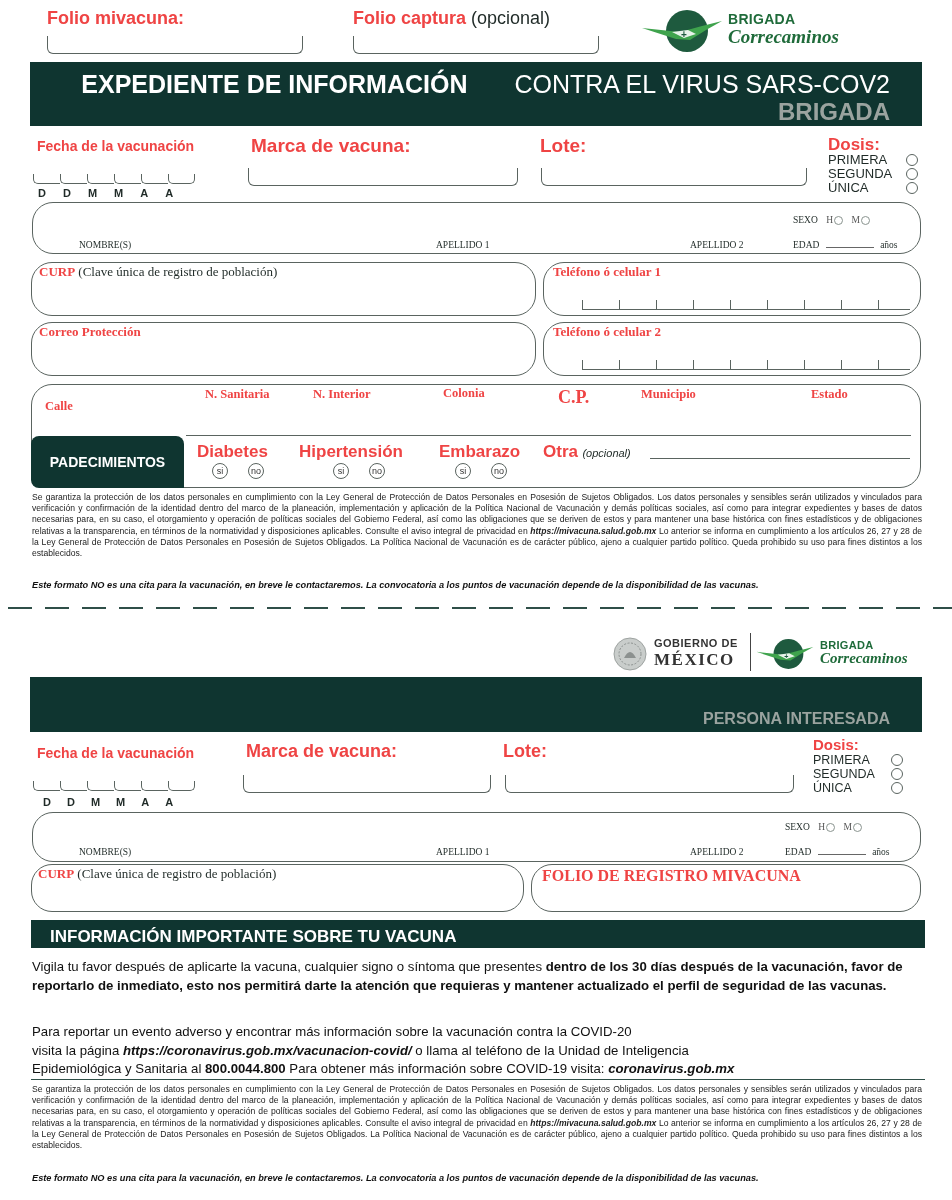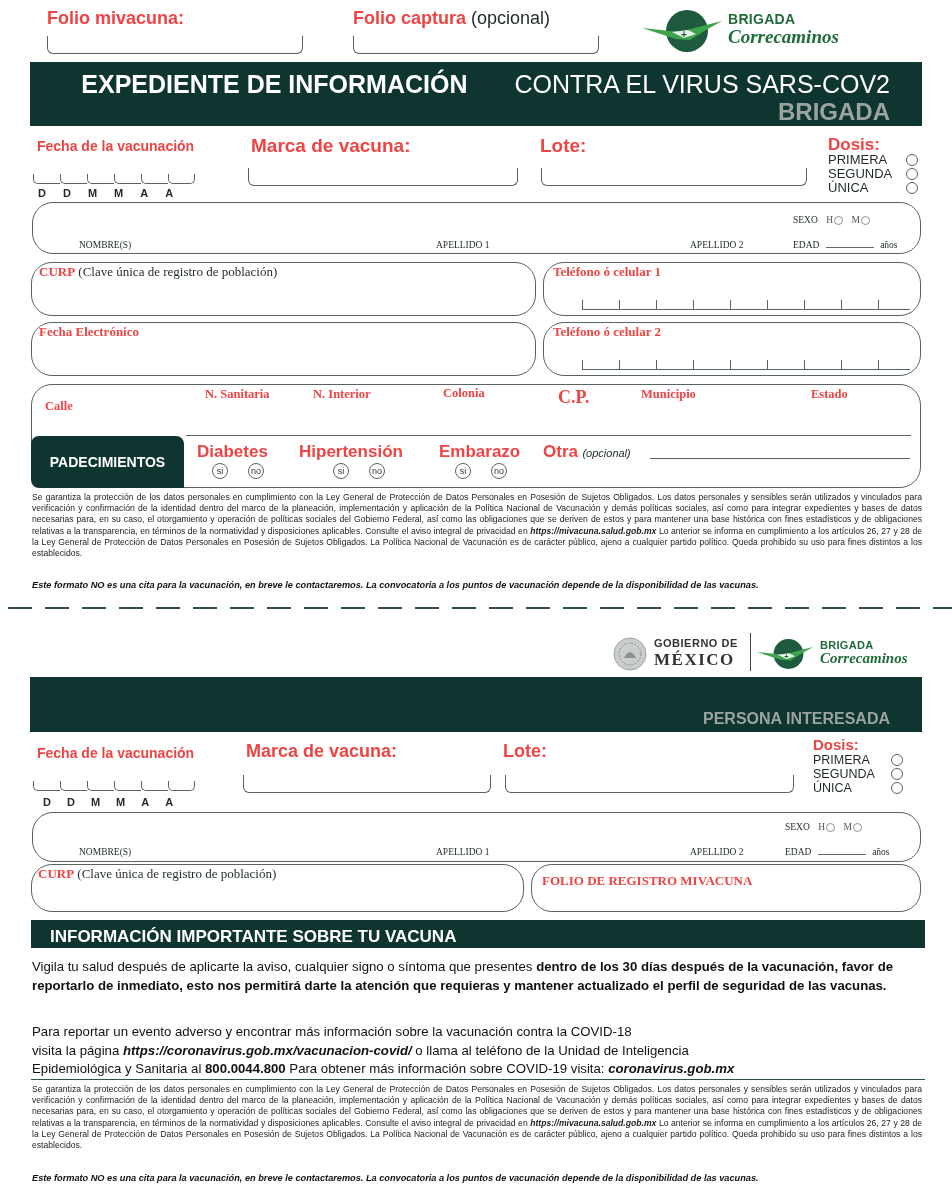--- a/index.html
+++ b/index.html
@@ -119,21 +119,21 @@
       <div class="tick" style="width:37px; border-radius:0;"></div>
       <div class="tick" style="width:37px; border-radius:0;"></div>
       <div class="tick" style="width:37px; border-radius:0;"></div>
       <div class="tick" style="width:37px; border-radius:0;"></div>
       <div class="tick" style="width:37px; border-radius:0;"></div>
       <div class="tick" style="width:32px; border-right:none; border-radius:0;"></div>
   </div>
 </div>
 
 <div class="box" style="left:31px; top:322px; width:505px; height:54px;">
-  <div class="abs lbl-b" style="left:7px; top:1px; font-size:13px;">Fecha Electrónico</div>
+  <div class="abs lbl-b" style="left:7px; top:1px; font-size:13px;">Correo Protección</div>
 </div>
 <div class="box" style="left:543px; top:322px; width:378px; height:54px;">
   <div class="abs lbl-b" style="left:9px; top:1px; font-size:13px;">Teléfono ó celular 2</div>
   <div class="tick-row" style="left:1px; top:37px;">
     <div style="width:37px;"></div>
     <div class="tick" style="width:37px; border-radius:0;"></div>
       <div class="tick" style="width:37px; border-radius:0;"></div>
       <div class="tick" style="width:37px; border-radius:0;"></div>
       <div class="tick" style="width:37px; border-radius:0;"></div>
       <div class="tick" style="width:37px; border-radius:0;"></div>
@@ -261,33 +261,33 @@
   </div>
 </div>
 
 <div class="box" style="left:31px; top:864px; width:493px; height:48px;">
   <div class="abs" style="left:6px; top:1px; font-size:13px;">
     <span class="lbl-b">CURP</span>
     <span>(Clave única de registro de población)</span>
   </div>
 </div>
 <div class="box" style="left:531px; top:864px; width:390px; height:48px;">
-  <div class="abs lbl-b" style="left:10px; top:8px; font-size:13px;">FOLIO DE REGISTRO MIVACUNA</div>
+  <div class="abs lbl-b" style="left:10px; top:2px; font-size:16px;">FOLIO DE REGISTRO MIVACUNA</div>
 </div>
 
 <div class="abs dark" style="left:31px; top:920px; width:894px; height:28px;">
   <div class="abs" style="left:19px; top:7px; font-size:17px; font-weight:bold;">INFORMACIÓN IMPORTANTE SOBRE TU VACUNA</div>
 </div>
 
 <div class="abs" style="left:32px; top:957px; width:890px; font-size:13.2px; line-height:19px; color:#111;">
-  <span>Vigila tu salud después de aplicarte la aviso, cualquier signo o síntoma que presentes </span><b>dentro de los 30 días después de la vacunación, favor de reportarlo de inmediato, esto nos permitirá darte la atención que requieras y mantener actualizado el perfil de seguridad de las vacunas.</b>
+  <span>Vigila tu favor después de aplicarte la vacuna, cualquier signo o síntoma que presentes </span><b>dentro de los 30 días después de la vacunación, favor de reportarlo de inmediato, esto nos permitirá darte la atención que requieras y mantener actualizado el perfil de seguridad de las vacunas.</b>
 </div>
 
 <div class="abs" style="left:32px; top:1023px; width:900px; font-size:13.2px; line-height:18.5px; color:#111;">
-  <div>Para reportar un evento adverso y encontrar más información sobre la vacunación contra la COVID-18</div>
+  <div>Para reportar un evento adverso y encontrar más información sobre la vacunación contra la COVID-20</div>
   <div>
     <span>visita la página </span><b style="font-style:italic;">https://coronavirus.gob.mx/vacunacion-covid/</b><span>  o llama al teléfono de la Unidad de Inteligencia</span>
   </div>
   <div>
     <span>Epidemiológica y Sanitaria al </span><b>800.0044.800</b><span> Para obtener más información sobre COVID-19 visita: </span><b style="font-style:italic;">coronavirus.gob.mx</b>
   </div>
 </div>
 
 <div class="abs" style="left:31px; top:1079px; width:894px; border-top:1.5px solid #2f4f48;"></div>
 

